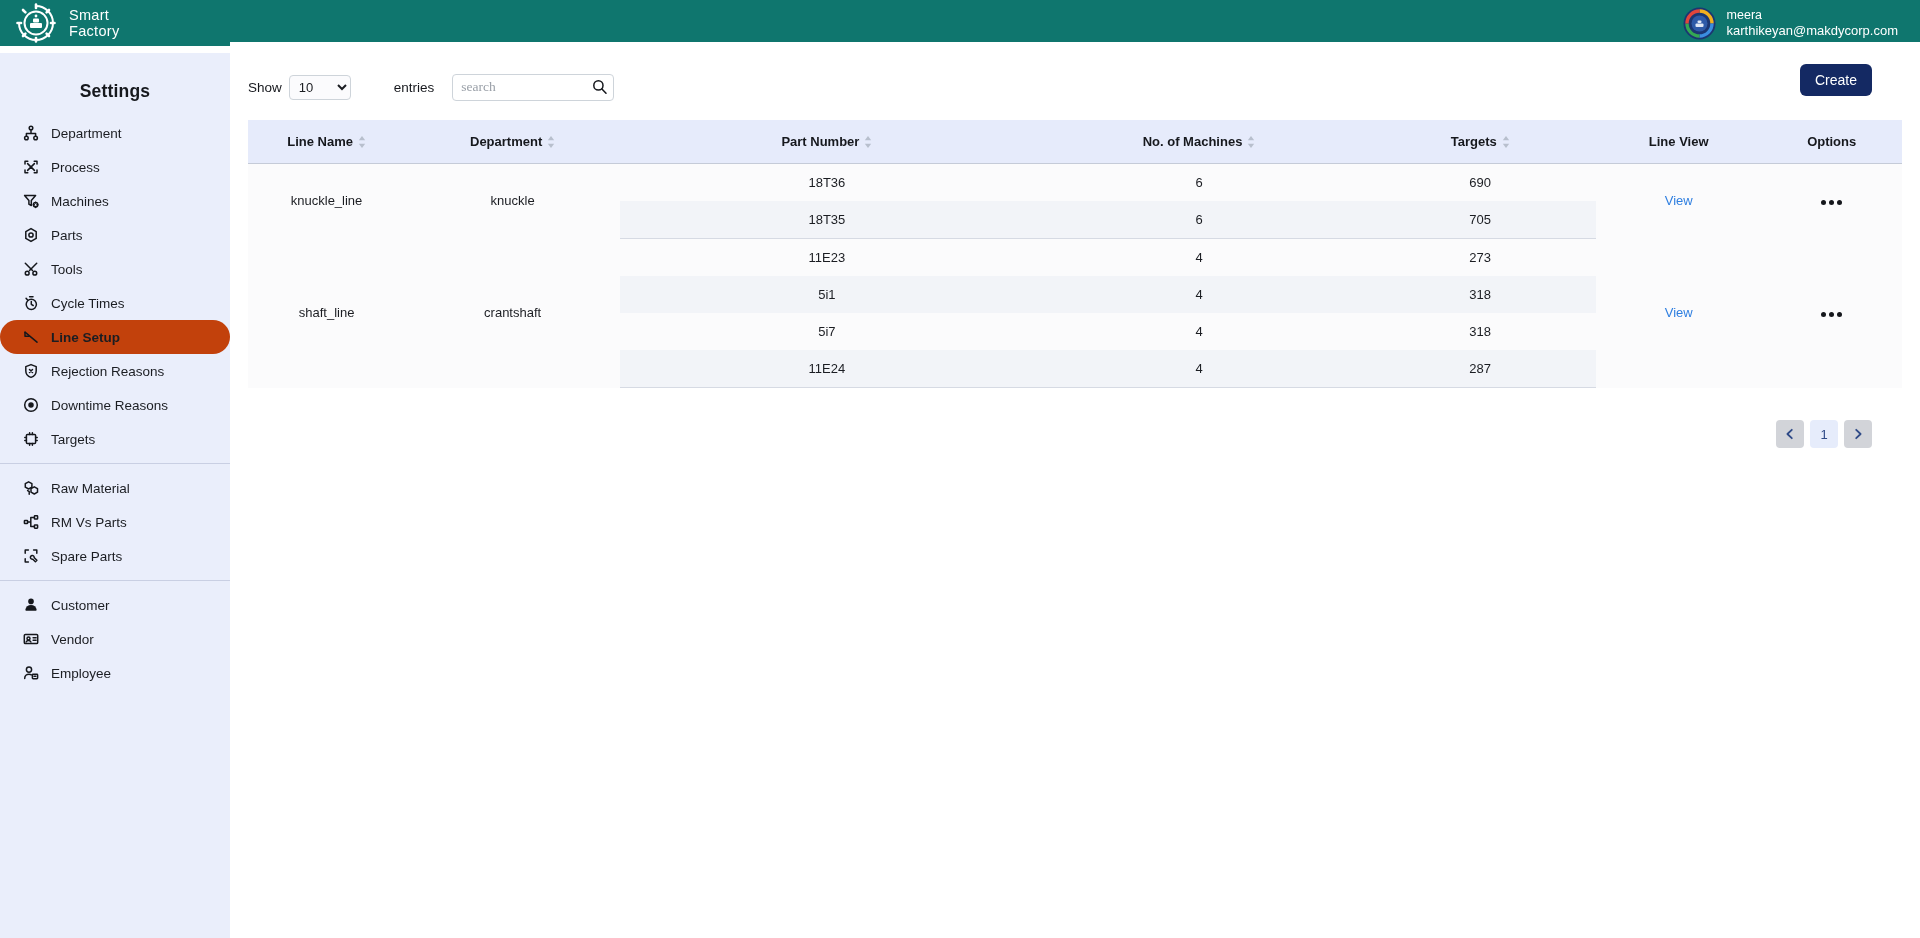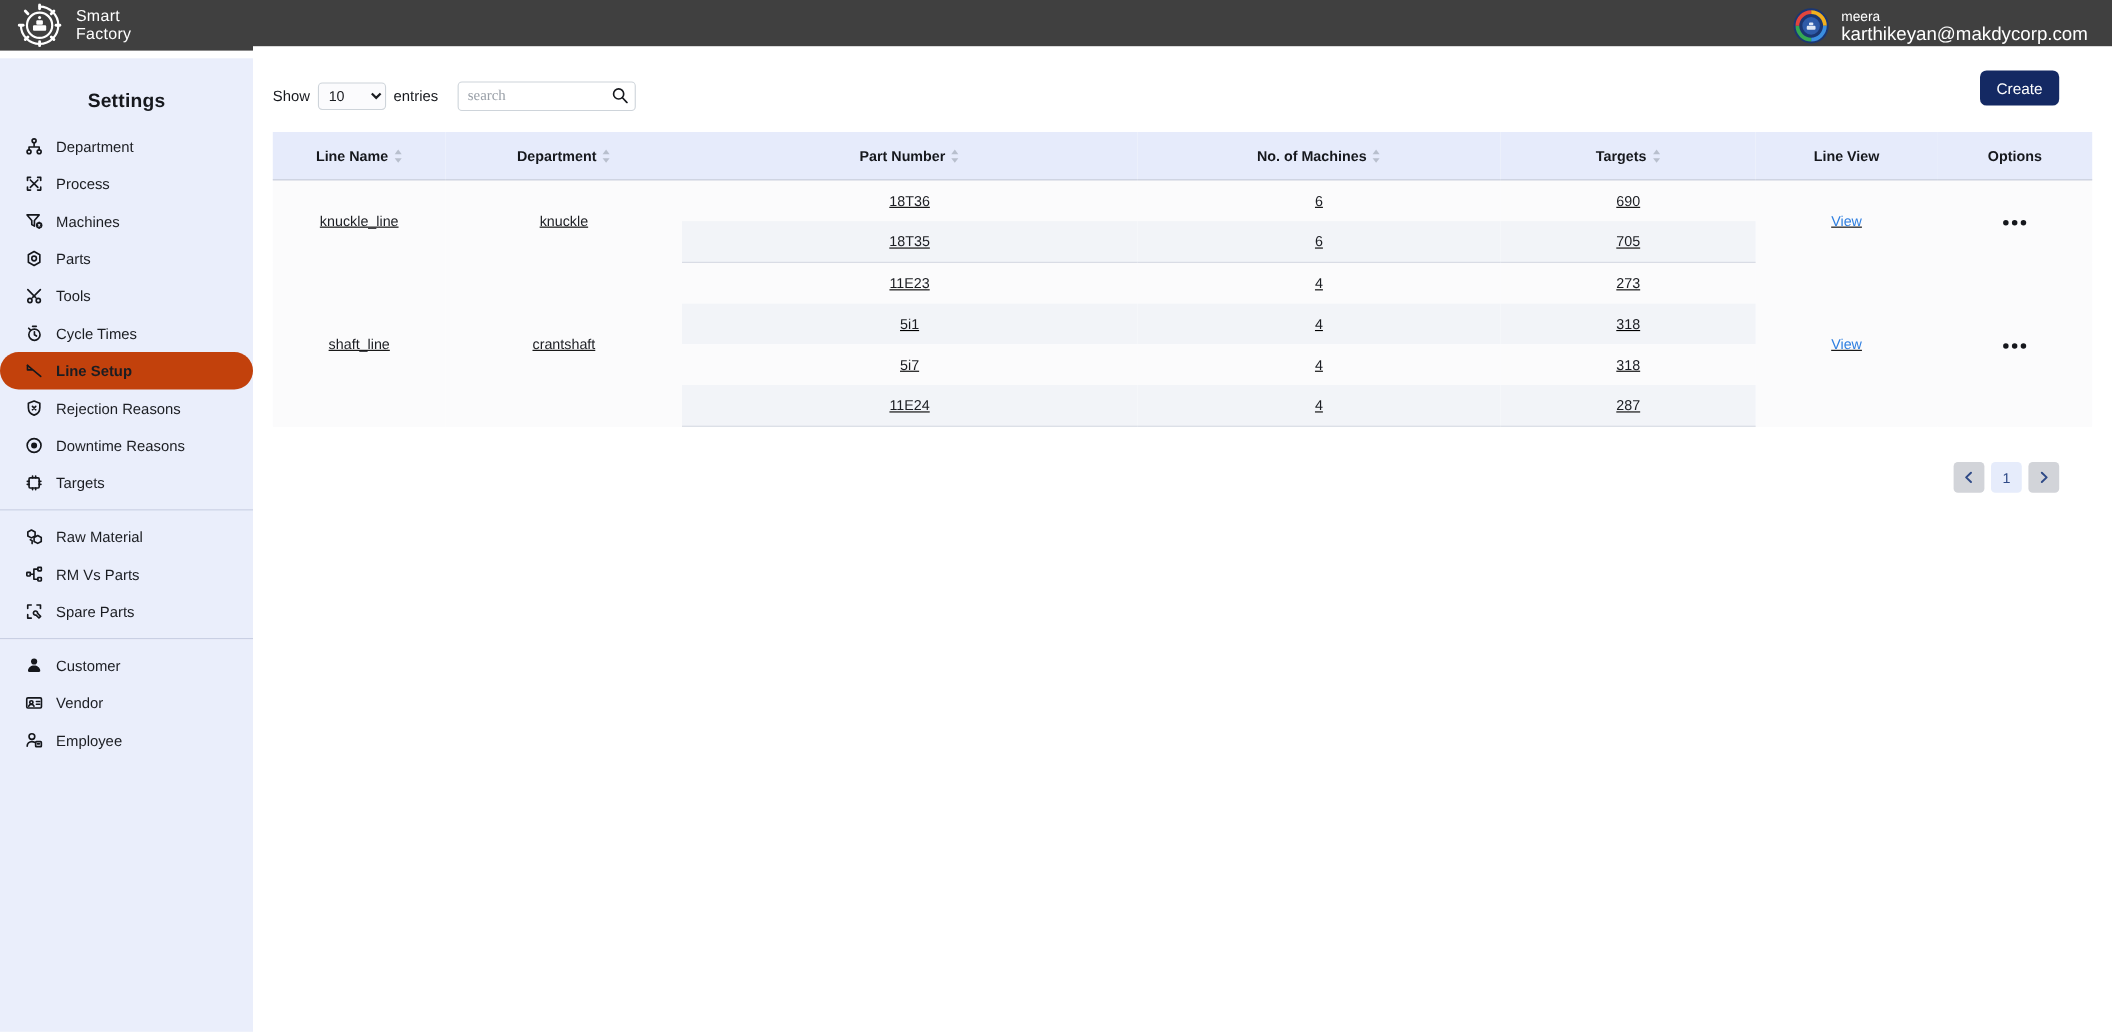--- a/index.html
+++ b/index.html
@@ -7,37 +7,37 @@
     width: 1920px; height: 938px;
     font-family: "Liberation Sans", sans-serif;
     background: #ffffff;
     overflow: hidden;
   }
 
   
   .topbar {
     position: absolute; top: 0; left: 0;
     width: 1920px; height: 46px;
-    background: #404040;
+    background: #0f766e;
     display: flex; align-items: center;
     justify-content: space-between;
   }
   .brand { display: flex; align-items: center; gap: 13px; padding-left: 16px; }
   .brand-logo { width: 40px; height: 40px; display: block; }
   .brand-text {
     color: #ffffff; font-size: 14.5px; line-height: 16px;
     letter-spacing: .3px;
   }
   .brand-text span { display: block; }
 
   .userbox { display: flex; align-items: center; gap: 11px; padding-right: 22px; }
   .avatar { width: 33px; height: 33px; display: block; }
   .usermeta { color: #ffffff; line-height: 15px; }
   .user-name { font-size: 12.5px; }
-  .user-mail { font-size: 17px; }
+  .user-mail { font-size: 13px; }
 
   
   .sidebar {
     position: absolute; top: 53px; left: 0;
     width: 230px; height: 885px;
     background: #eaeefb;
     padding-top: 28px;
   }
   .sidebar-title {
     text-align: center; font-size: 17.5px; font-weight: bold;
@@ -76,21 +76,21 @@
     position: relative;
   }
   .show-label { font-size: 13.5px; color: #16181d; }
   .entries-select {
     margin: 0 7px; width: 62px; height: 25px;
     font-family: "Liberation Sans", sans-serif;
     font-size: 13px; color: #1b1d22;
     border: 1px solid #ced4da; border-radius: 4px;
     background: #fbfbfd; padding-left: 5px;
   }
-  .entries-label { font-size: 13.5px; color: #16181d; margin-right: 18px; }
+  .entries-label { font-size: 13.5px; color: #16181d; margin-right: 18px; margin-left: 36px; }
   .search-wrap { position: relative; width: 162px; height: 27px; }
   .search-input {
     width: 162px; height: 27px;
     border: 1px solid #ced4da; border-radius: 4px;
     font-family: Liberation Serif, serif;
     font-size: 13.5px; color: #1b1d22;
     padding: 0 26px 0 8px; background: #ffffff; outline: none;
   }
   .search-input::placeholder { color: #9aa0a8; }
   .search-icon {
@@ -101,21 +101,21 @@
   .create-btn {
     position: absolute; right: 48px; top: 22px;
     background: #142963; color: #ffffff;
     border: none; border-radius: 6px;
     font-family: "Liberation Sans", sans-serif;
     font-size: 14px; padding: 8px 15px; cursor: pointer;
   }
 
   
   .table-wrap { margin: 12px 18px 0 18px; width: 1654px; }
-  table.grid { border-collapse: collapse; width: 100%; table-layout: fixed; text-decoration: underline; }
+  table.grid { border-collapse: collapse; width: 100%; table-layout: fixed; }
   table.grid th {
     background: #e6ebfb; color: #16181d;
     font-size: 13px; font-weight: bold;
     padding: 14px 6px; vertical-align: middle;
     border-bottom: 1px solid #c5cbd8;
   }
   .th-inner { display: inline-flex; align-items: center; gap: 5px; }
   .sort-ico { display: inline-block; width: 8px; height: 14px; flex: 0 0 8px; }
   .sort-ico svg { width: 8px; height: 14px; display: block; }
 

